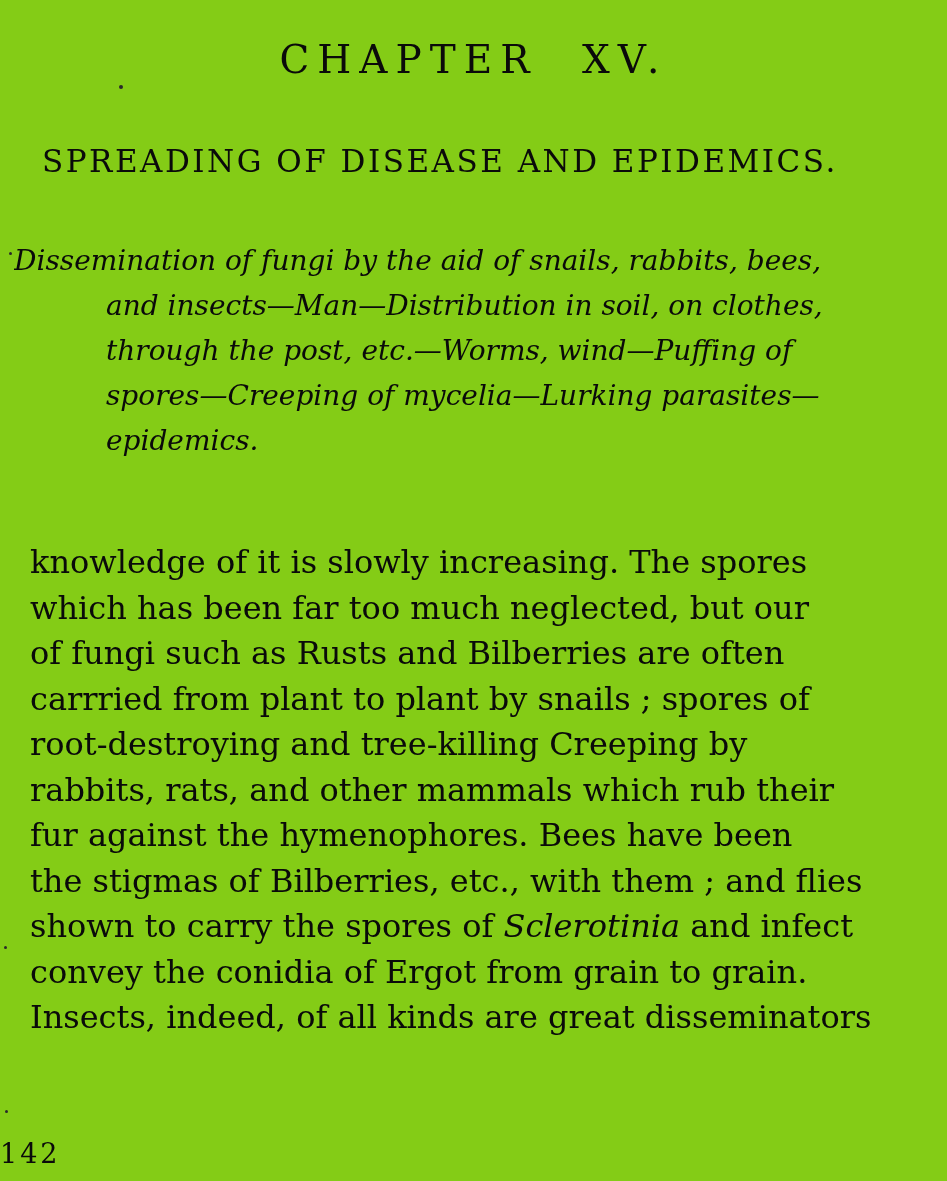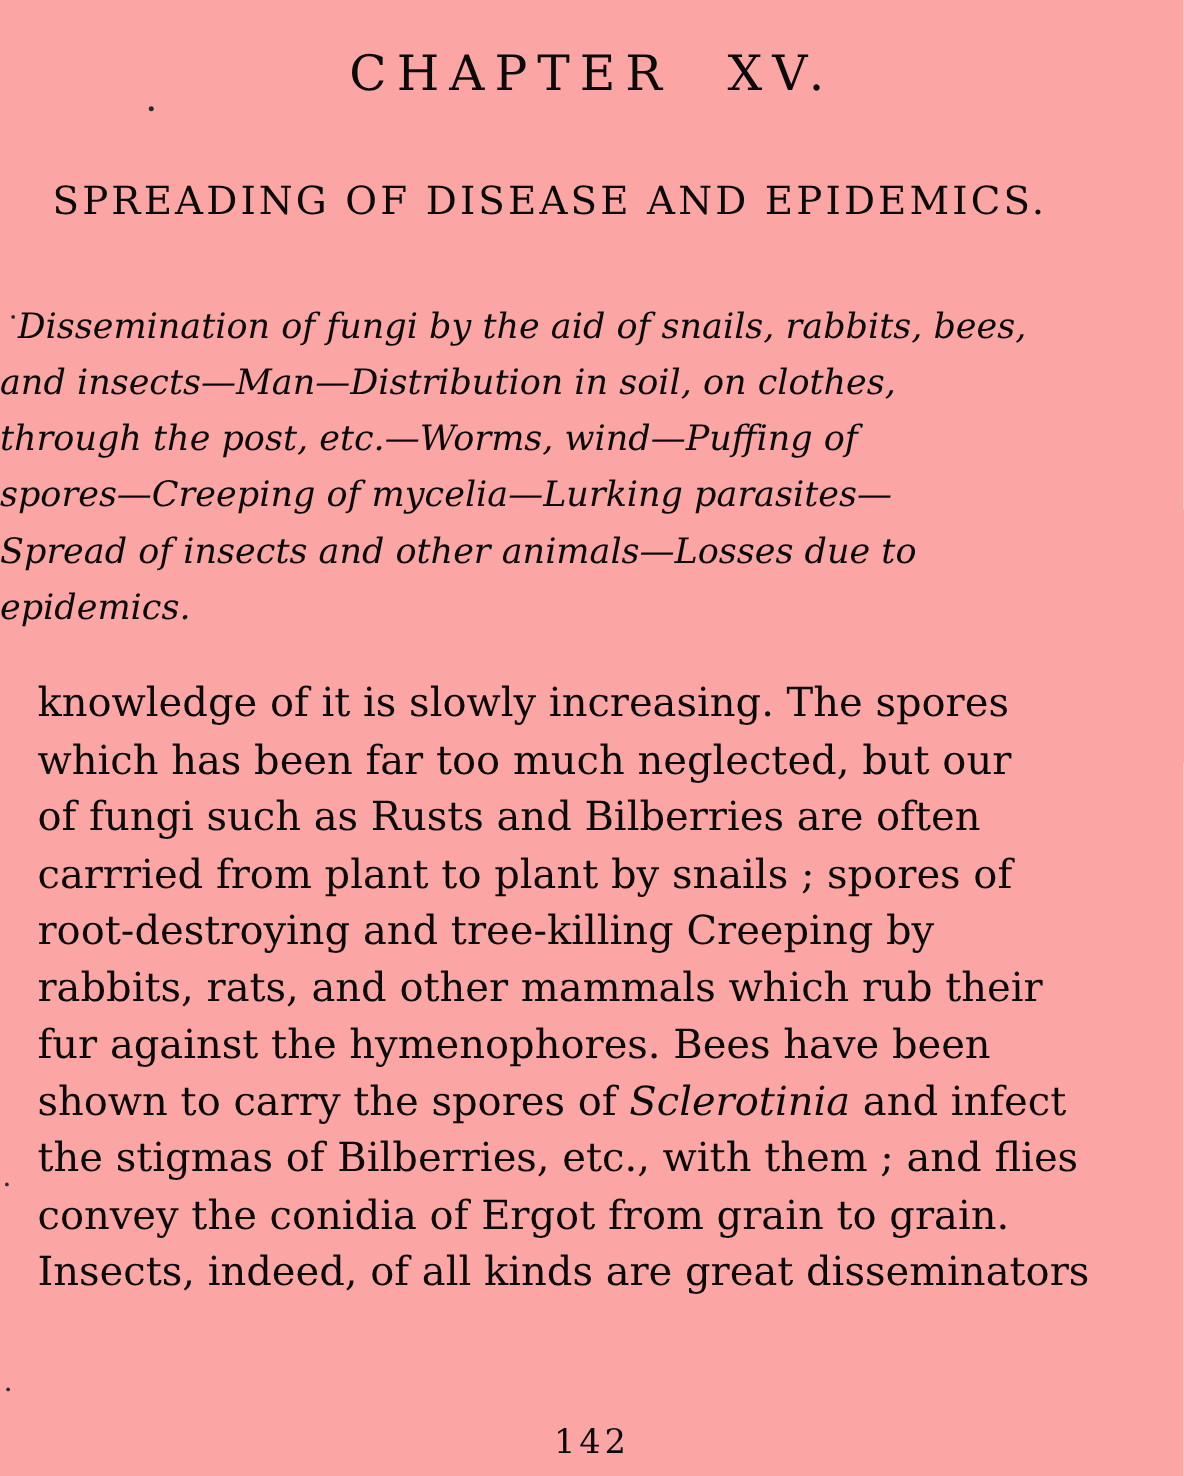--- a/index.html
+++ b/index.html
@@ -4,21 +4,21 @@
 <style>
   html, body {
     margin: 0;
     padding: 0;
     background: #ffffff;
   }
   .page {
     position: relative;
     width: 947px;
     height: 1181px;
-    background: #fca5a5;
+    background: #84cc16;
     color: #0a0a0a;
     font-family: "DejaVu Serif", serif;
     overflow: hidden;
   }
 
   
   .jline {
     text-align: justify;
     text-align-last: justify;
     overflow: hidden;
@@ -59,20 +59,21 @@
     top: 238px;
     left: 0;
     width: 795px;
     font-style: italic;
     font-size: 28px;
   }
   .summary .sline {
     position: relative;
     height: 45px;
     line-height: 45px;
+    margin-left: 106px;
     width: 799px;
   }
   .summary .sline.first {
     margin-left: 14px;
     width: 891px;
   }
   .summary .sline.last {
     text-align: left;
     text-align-last: left;
   }
@@ -93,21 +94,21 @@
     font-variant: small-caps;
     letter-spacing: 1px;
   }
   .it { font-style: italic; }
 
   .page-number {
     position: absolute;
     top: 1136px;
     left: 0;
     width: 947px;
-    text-align: center;
+    text-align: left;
     font-size: 27px;
     letter-spacing: 3px;
     line-height: 36px;
   }
 
   .speck {
     position: absolute;
     background: #2a2a2a;
     border-radius: 50%;
   }
@@ -123,34 +124,33 @@
 
   <div class="chapter-heading">CHAPTER XV.</div>
 
   <div class="section-heading jline">SPREADING OF DISEASE AND EPIDEMICS.</div>
 
   <div class="summary">
     <div class="sline first jline">Dissemination of fungi by the aid of snails, rabbits, bees,</div>
     <div class="sline jline">and insects—Man—Distribution in soil, on clothes,</div>
     <div class="sline jline">through the post, etc.—Worms, wind—Puffing of</div>
     <div class="sline jline">spores—Creeping of mycelia—Lurking parasites—</div>
-    <div class="sline jline">Spread of insects and other animals—Losses due to</div>
     <div class="sline last">epidemics.</div>
   </div>
 
   <div class="body-text">
     <div class="bline jline">knowledge of it is slowly increasing.  The spores</div>
     <div class="bline jline">which has been far too much neglected, but our</div>
     <div class="bline jline">of fungi such as Rusts and Bilberries are often</div>
     <div class="bline jline">carrried from plant to plant by snails ; spores of</div>
     <div class="bline jline">root-destroying and tree-killing Creeping by</div>
     <div class="bline jline">rabbits, rats, and other mammals which rub their</div>
     <div class="bline jline">fur against the hymenophores.  Bees have been</div>
+    <div class="bline jline">the stigmas of Bilberries, etc., with them ; and flies</div>
     <div class="bline jline"><span>shown to carry the spores of</span> <span class="it">Sclerotinia</span> <span>and infect</span></div>
-    <div class="bline jline">the stigmas of Bilberries, etc., with them ; and flies</div>
     <div class="bline jline">convey the conidia of Ergot from grain to grain.</div>
     <div class="bline jline">Insects, indeed, of all kinds are great disseminators</div>
   </div>
 
   <div class="page-number">142</div>
 
   <div class="speck s1"></div>
   <div class="speck s2"></div>
   <div class="speck s3"></div>
   <div class="speck s4"></div>

